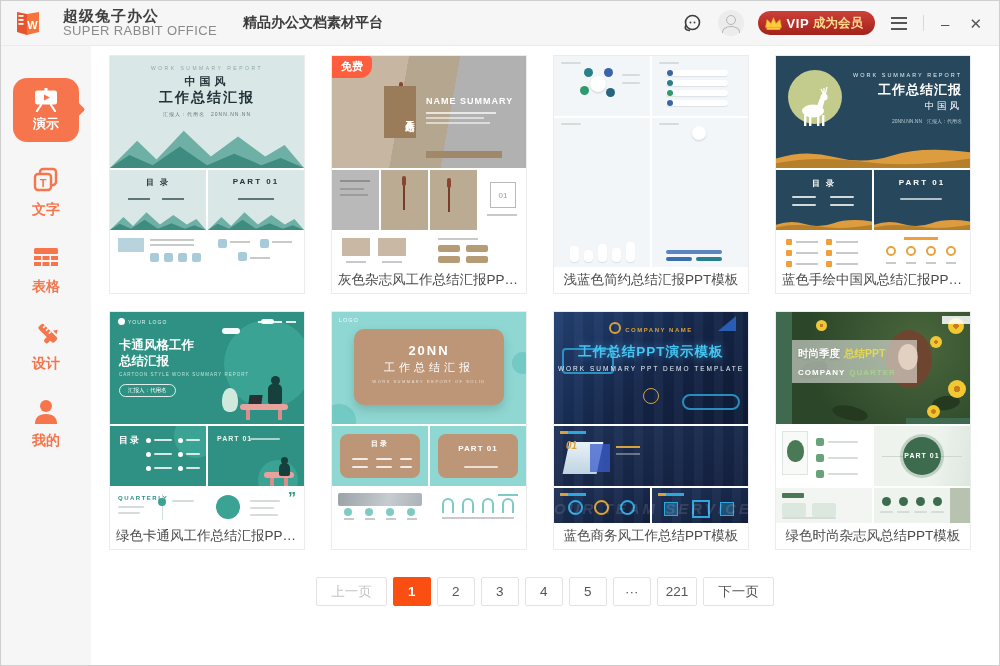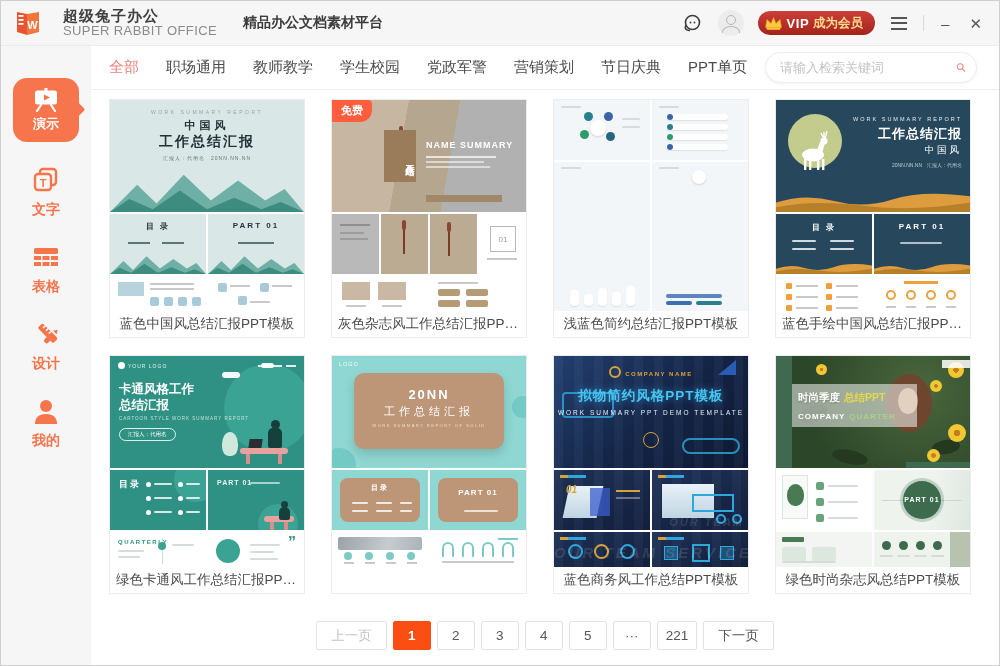--- a/index.html
+++ b/index.html
@@ -330,39 +330,20 @@
       <svg width="30" height="30" viewBox="0 0 30 30">
         <circle cx="15" cy="9" r="6" fill="#f7754c"></circle>
         <path d="M4 27 q0 -10 11 -10 q11 0 11 10 Z" fill="#f7754c"></path>
       </svg>
       <span class="lbl">我的</span>
     </div>
   </div>
 
   <div class="main">
 
-    <div class="toolbar">
-      <div class="tabs">
-        <span class="tab active">全部</span>
-        <span class="tab">职场通用</span>
-        <span class="tab">教师教学</span>
-        <span class="tab">学生校园</span>
-        <span class="tab">党政军警</span>
-        <span class="tab">营销策划</span>
-        <span class="tab">节日庆典</span>
-        <span class="tab">PPT单页</span>
-      </div>
-      <div class="search">
-        <input type="text" placeholder="请输入检索关键词" style="">
-        <svg width="17" height="17" viewBox="0 0 17 17">
-          <circle cx="7" cy="7" r="5" fill="none" stroke="#e98a85" stroke-width="1.8"></circle>
-          <path d="M11 11 L15 15" stroke="#e98a85" stroke-width="1.8" stroke-linecap="round"></path>
-        </svg>
-      </div>
-    </div>
 
     <div class="grid">
 
       <div class="card c1">
         <div class="th">
           <div class="hero">
             <div class="c1-eyebrow">WORK SUMMARY REPORT</div>
             <div class="c1-t1">中国风</div>
             <div class="c1-t2">工作总结汇报</div>
             <div class="c1-meta">汇报人：代用名　20NN.NN.NN</div>
@@ -400,21 +381,20 @@
             <div class="mini">
               <span class="sq" style="left:10px;top:7px"></span>
                 <span class="bar" style="left:22px;top:9px;width:20px;height:2px"></span>
               <span class="sq" style="left:52px;top:7px"></span>
                 <span class="bar" style="left:64px;top:9px;width:20px;height:2px"></span>
               <span class="sq" style="left:30px;bottom:6px"></span>
                 <span class="bar" style="left:42px;bottom:8px;width:20px;height:2px"></span>
             </div>
           </div>
         </div>
-        <div class="caption">蓝色中国风总结汇报PPT模板</div>
       </div>
 
       <div class="card c2">
         <div class="th">
           <span class="badge-free">免费</span>
           <div class="hero">
             <span class="c2-reed" style="left:68px;top:34px"></span>
             <div class="c2-tag" style="writing-mode:vertical-rl; text-orientation:upright;">工作总结</div>
             <div class="c2-ws">NAME SUMMARY</div>
             <span class="bar" style="left:94px;top:56px;width:70px;height:2px;background:rgba(255,255,255,.7)"></span>
@@ -695,42 +675,33 @@
       </div>
 
       <div class="card c7">
         <div class="th">
           <div class="hero">
             <div class="city"></div>
             <div class="c7-tri"></div>
             <div class="c7-rect1"></div>
             <div class="c7-rect2"></div>
             <div class="c7-logo">COMPANY NAME</div>
-            <div class="c7-t1">拟物简约风格PPT模板</div>
+            <div class="c7-t1">工作总结PPT演示模板</div>
             <div class="c7-t2">WORK SUMMARY PPT DEMO TEMPLATE</div>
             <div class="c7-ring"></div>
           </div>
           <div class="r2">
             <div class="mini">
               <div class="city"></div>
                 <span class="c7-hd"></span>
               <div class="c7-panel" style="left:12px;top:16px;width:34px;height:32px;transform:skewX(-12deg)"></div>
               <div class="bar" style="left:36px;top:18px;width:20px;height:28px;background:#3b5ccc;opacity:.75"></div>
               <div class="c7-01">01</div>
               <span class="bar" style="left:62px;top:20px;width:24px;height:2px;background:#d7a23c"></span>
               <span class="bar" style="left:62px;top:27px;width:24px;height:2px;background:rgba(255,255,255,.35)"></span>
-            </div>
-            <div class="mini">
-              <div class="city"></div>
-                <span class="c7-hd"></span>
-              <div class="c7-panel" style="left:10px;top:14px;width:52px;height:34px"></div>
-              <div class="c7-crect" style="left:40px;top:24px;width:42px;height:18px"></div>
-              <span class="c7-cir" style="right:22px;bottom:6px;width:10px;height:10px"></span>
-              <span class="c7-cir" style="right:6px;bottom:6px;width:10px;height:10px"></span>
-              <div class="c7-wm2">OUR TEAM</div>
             </div>
           </div>
           <div class="r3">
             <div class="mini">
               <div class="city"></div>
                 <span class="c7-hd"></span>
               <span class="c7-cir" style="left:14px;top:12px"></span>
               <span class="c7-cir" style="left:40px;top:12px;border-color:#d7a23c"></span>
               <span class="c7-cir" style="left:66px;top:12px"></span>
             </div>

